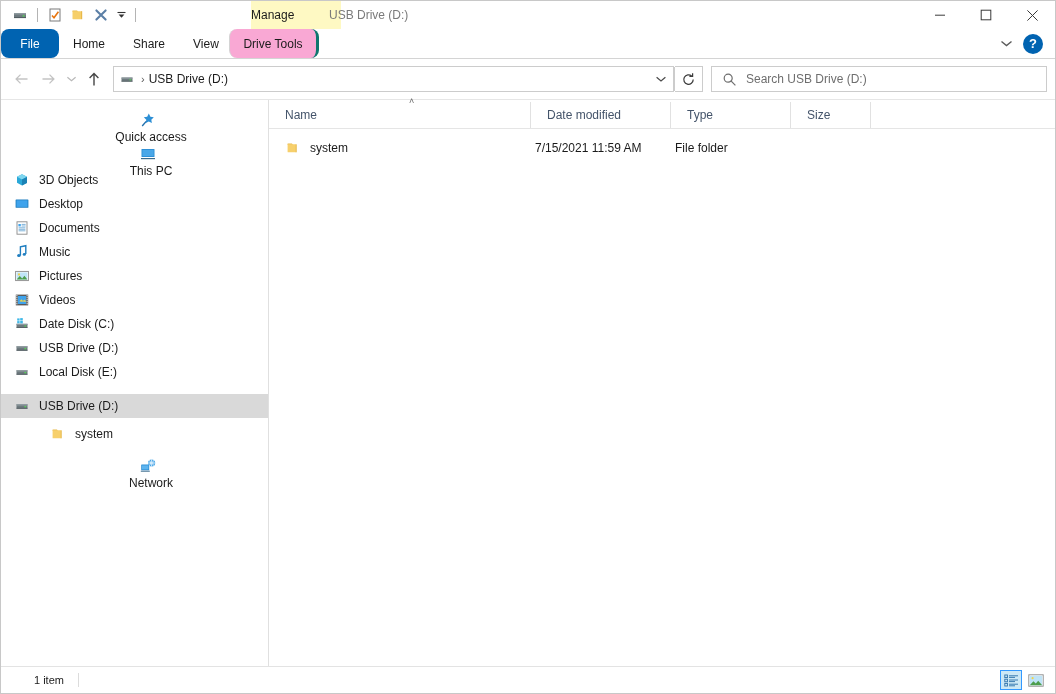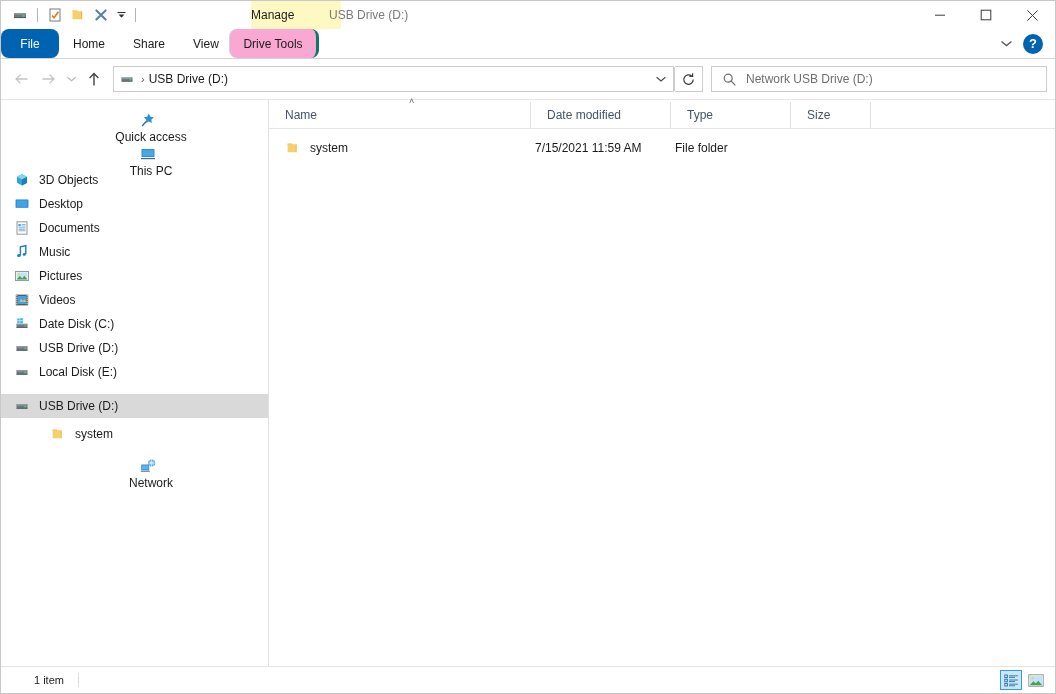--- a/index.html
+++ b/index.html
@@ -478,21 +478,21 @@
       </svg>
     </div>
 
     <div class="searchbox">
       <div class="search-icon">
         <svg width="15" height="15" viewBox="0 0 15 15">
           <circle cx="6.2" cy="6.2" r="4" fill="none" stroke="#6e6e6e" stroke-width="1.2"></circle>
           <path d="M9.2 9.2l4.2 4.2" stroke="#6e6e6e" stroke-width="1.2"></path>
         </svg>
       </div>
-      <span class="search-ph">Network USB Drive (D:)</span>
+      <span class="search-ph">Search USB Drive (D:)</span>
     </div>
   </div>
 
   <div class="body">
 
     <div class="navpane">
 
       <div class="navitem indent0">
         <span class="ni-icon">
           <svg width="16" height="16" viewBox="0 0 16 16">

